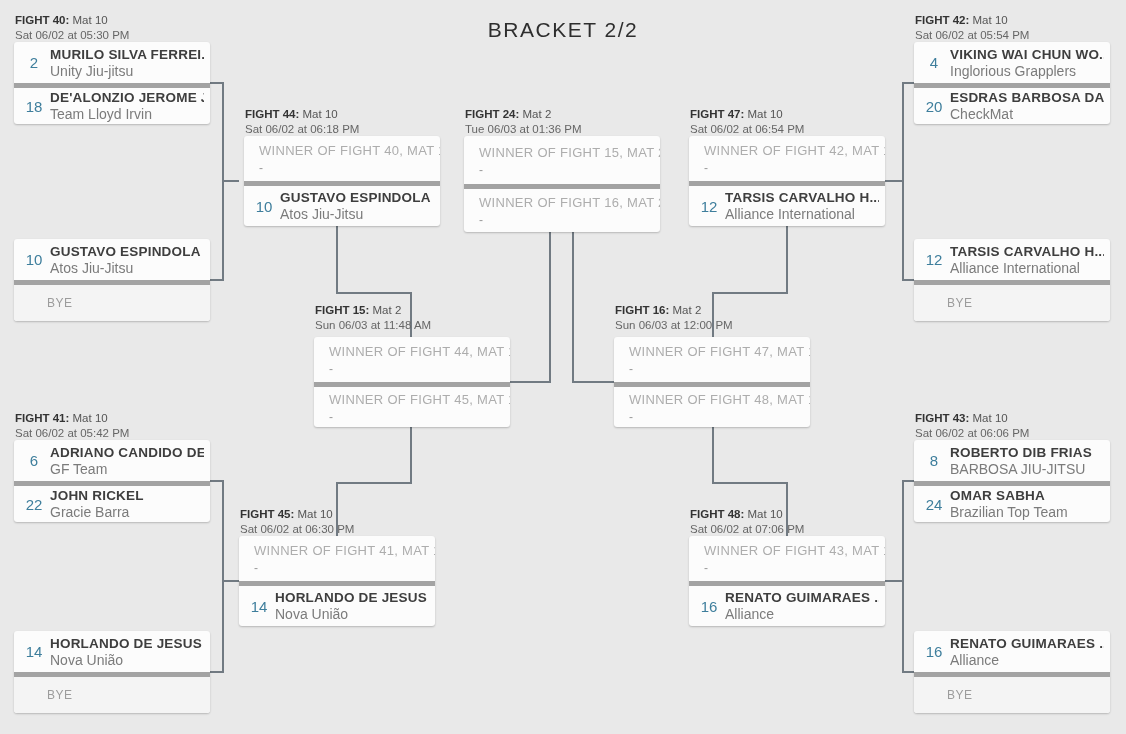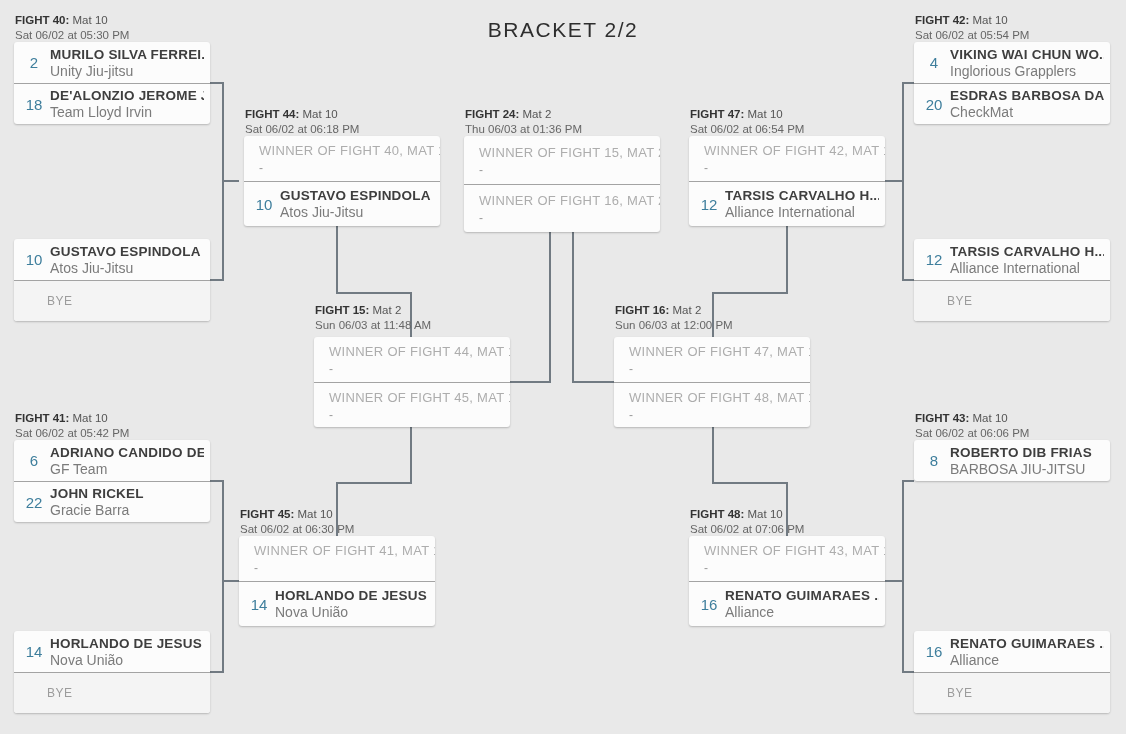--- a/index.html
+++ b/index.html
@@ -11,21 +11,21 @@
   .mheader{position:absolute;left:1px;top:-29px;font-size:11.5px;line-height:1.25;white-space:nowrap;}
   .hdr-gap .mheader{top:-34px;}
   .mheader .fight{font-weight:700;color:#333;}
   .mheader .mat{color:#555;}
   .mheader .date{color:#666;margin-top:1px;}
   .card{position:relative;width:196px;background:#fcfcfc;border-radius:3px;
         box-shadow:0 1px 2px rgba(0,0,0,0.22);overflow:hidden;}
   .slot{box-sizing:border-box;height:41px;display:flex;align-items:center;padding:0 6px 0 8px;overflow:hidden;}
   .tall .slot{height:45px;}
   .taller .slot{height:48px;}
-  .slot + .slot{border-top:1px solid #a3a3a3;}
+  .slot + .slot{border-top:5px solid #a3a3a3;}
   .seed{width:24px;min-width:24px;text-align:center;color:#3e7e9c;font-size:15px;margin-right:4px;}
   .who{display:flex;flex-direction:column;justify-content:center;overflow:hidden;}
   .name{font-size:13.5px;font-weight:700;color:#3e3e3e;letter-spacing:0.2px;white-space:nowrap;}
   .team{font-size:14px;color:#7b7b7b;margin-top:1px;white-space:nowrap;}
   .winner-slot{display:flex;flex-direction:column;justify-content:center;align-items:flex-start;
                padding-left:15px;}
   .wtext{font-size:13px;color:#adadad;letter-spacing:0.3px;white-space:nowrap;}
   .dash{font-size:12px;color:#9a9a9a;margin-top:4px;line-height:1;}
   .bye-slot{background:#f4f4f4;padding-left:33px;}
   .bye-label{font-size:12px;color:#9c9c9c;letter-spacing:0.5px;}
@@ -185,21 +185,21 @@
       <div class="slot winner-slot">
         <span class="wtext">WINNER OF FIGHT 45, MAT 10</span>
         <span class="dash">-</span>
       </div>
     </div>
   </div>
 
   <div class="match" style="left:464px;top:136px;">
     <div class="mheader">
       <div><span class="fight">FIGHT 24:</span> <span class="mat">Mat 2</span></div>
-      <div class="date">Thu 06/03 at 01:36 PM</div>
+      <div class="date">Tue 06/03 at 01:36 PM</div>
     </div>
     <div class="card taller">
       <div class="slot winner-slot">
         <span class="wtext">WINNER OF FIGHT 15, MAT 2</span>
         <span class="dash">-</span>
       </div>
       <div class="slot winner-slot">
         <span class="wtext">WINNER OF FIGHT 16, MAT 2</span>
         <span class="dash">-</span>
       </div>
@@ -307,20 +307,27 @@
       <div class="date">Sat 06/02 at 06:06 PM</div>
     </div>
     <div class="card">
       <div class="slot">
         <span class="seed">8</span>
         <span class="who">
             <span class="name">ROBERTO DIB FRIAS</span>
             <span class="team">BARBOSA JIU-JITSU</span>
           </span>
       </div>
+      <div class="slot">
+        <span class="seed">24</span>
+        <span class="who">
+            <span class="name">OMAR SABHA</span>
+            <span class="team">Brazilian Top Team</span>
+          </span>
+      </div>
     </div>
   </div>
 
   <div class="match" style="left:914px;top:631px;">
     <div class="card">
       <div class="slot">
         <span class="seed">16</span>
         <span class="who">
             <span class="name">RENATO GUIMARAES ...</span>
             <span class="team">Alliance</span>

